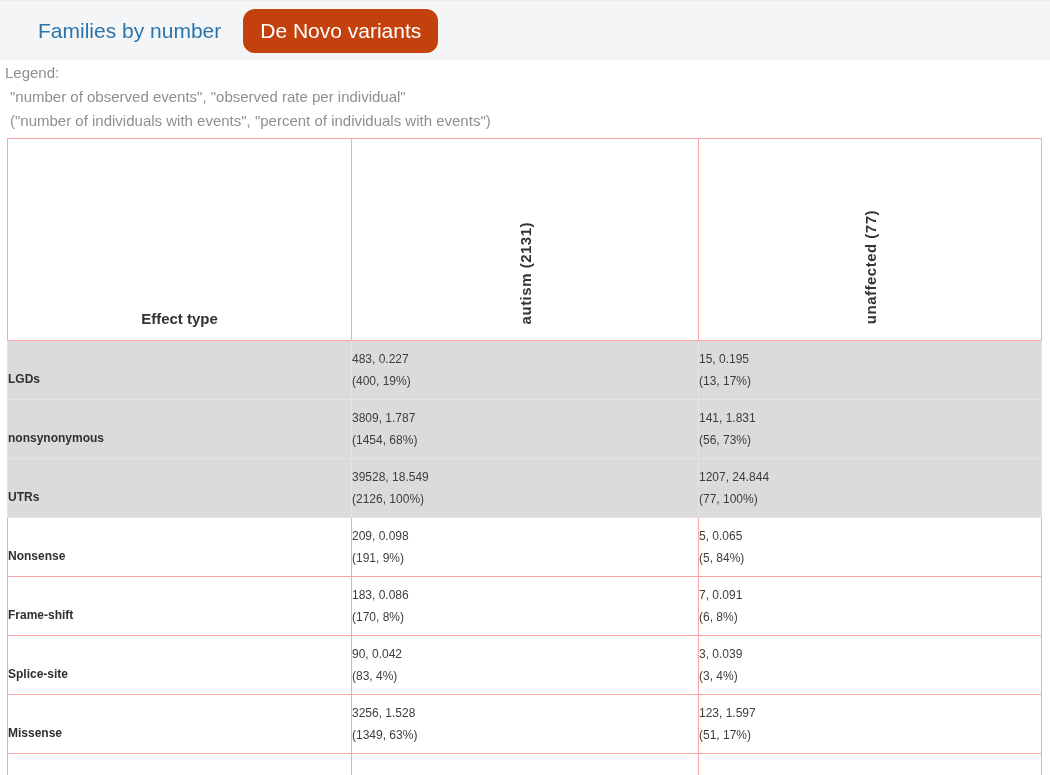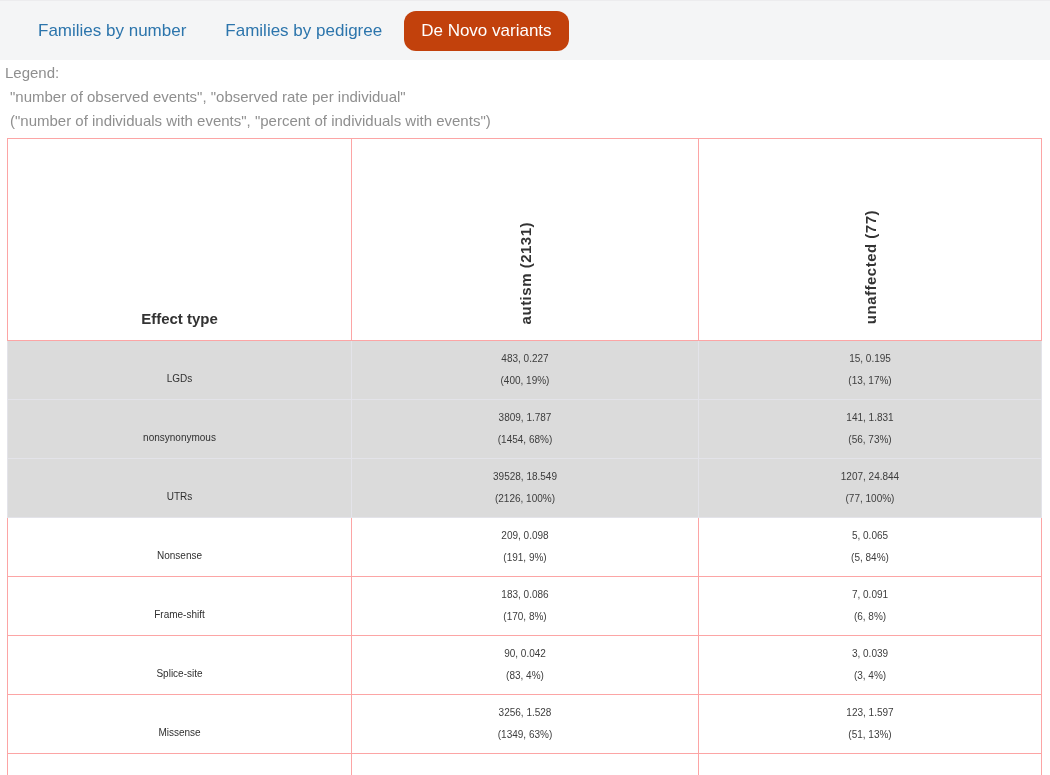--- a/index.html
+++ b/index.html
@@ -13,21 +13,21 @@
   
   .tabbar {
     height: 60px; width: 100%;
     background: #f4f5f6;
     border-top: 1px solid #ececee;
     display: flex; align-items: center;
     padding-left: 21px;
   }
   .tab {
     color: #2c75ac;
-    font-size: 17px;
+    font-size: 21px;
     padding: 10px 17px;
     margin-right: 5px;
     border-radius: 8px;
     cursor: pointer;
     white-space: nowrap;
   }
   .tab.active {
     background: #c2410c;
     color: #ffffff;
     border-radius: 12px;
@@ -65,46 +65,44 @@
   }
   .vert {
     writing-mode: vertical-rl;
     transform: rotate(180deg);
     display: inline-block;
     letter-spacing: 0.5px;
     line-height: 1;
   }
   .denovo tbody td {
     height: 59px;
-    text-align: center;
-    font-size: 10px;
+    font-size: 12px;
     color: #3d3d3d;
     line-height: 22px;
     padding: 0;
     vertical-align: middle;
     background: #ffffff;
   }
   .denovo tbody td.label {
-    font-weight: normal;
+    font-weight: bold;
     color: #303030;
     vertical-align: bottom;
     padding-bottom: 9px;
   }
   .denovo tr.shaded td {
     background: #dbdbdb;
     border-color: #e3e3e9;
   }
   .denovo tr.cutoff td { height: 59px; background: #ffffff; }
 </style>
 </head>
 <body>
 
 <div class="tabbar">
   <div class="tab">Families by number</div>
-  <div class="tab">Families by pedigree</div>
   <div class="tab active">De Novo variants</div>
 </div>
 
 <div class="legend">
   <div>Legend:</div>
   <div class="lline">"number of observed events", "observed rate per individual"</div>
   <div class="lline">("number of individuals with events", "percent of individuals with events")</div>
 </div>
 
 <table class="denovo">
@@ -194,21 +192,21 @@
       </td>
     </tr>
     <tr>
       <td class="label">Missense</td>
       <td>
         <div>3256, 1.528</div>
         <div>(1349, 63%)</div>
       </td>
       <td>
         <div>123, 1.597</div>
-        <div>(51, 13%)</div>
+        <div>(51, 17%)</div>
       </td>
     </tr>
     <tr class="cutoff">
       <td></td>
       <td></td>
       <td></td>
     </tr>
   </tbody>
 </table>
 

